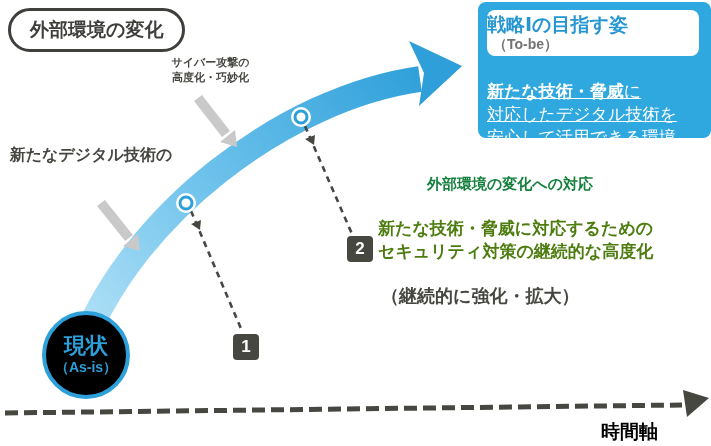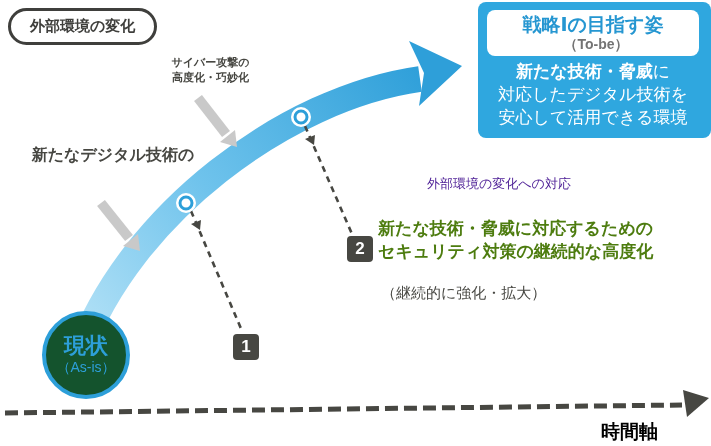--- a/index.html
+++ b/index.html
@@ -8,72 +8,72 @@
     background:#ffffff;
     font-family:"Liberation Sans","DejaVu Sans",sans-serif;
     color:#474742;
   }
   #diagram-svg{position:absolute;left:0;top:0;width:711px;height:446px;}
 
   
   .env-pill{
     position:absolute;left:8px;top:8px;
     background:#ffffff;border:3px solid #3f3f3c;border-radius:22px;
-    padding:6px 19px;font-size:15px;font-weight:bold;color:#3f3f3c;
+    padding:6px 19px;font-size:19px;font-weight:bold;color:#3f3f3c;
     white-space:nowrap;
   }
 
   
   .tobe-box{
     position:absolute;left:478px;top:2px;width:233px;height:136px;
     background:#2FA7DF;border-radius:8px;box-sizing:border-box;
-    padding:8px 12px 0 9px;text-align:center;
+    padding:8px 12px 0 9px;text-align:left;
   }
   .tobe-head{
     background:#ffffff;border-radius:8px;padding:3px 0 4px 0;
   }
   .tobe-title{font-size:19px;font-weight:bold;color:#2596D1;line-height:23px;}
   .tobe-subtitle{font-size:14px;font-weight:bold;color:#737373;line-height:16px;margin-left:6px;}
-  .tobe-body{margin-top:4px;color:#ffffff;font-size:17px;line-height:23px;}
+  .tobe-body{margin-top:24px;color:#ffffff;font-size:17px;line-height:23px;text-decoration:underline;}
   .tobe-body b{font-weight:bold;}
 
   
   .asis-circle{
     position:absolute;left:42px;top:311px;width:88px;height:88px;
-    background:#14532d;border:4px solid #2D9FD9;border-radius:50%;
+    background:#000000;border:4px solid #2D9FD9;border-radius:50%;
     box-sizing:border-box;display:flex;flex-direction:column;
     align-items:center;justify-content:center;
   }
   .asis-title{font-size:22px;font-weight:bold;color:#2D9FD9;line-height:24px;}
-  .asis-subtitle{font-size:14px;font-weight:normal;color:#2D9FD9;line-height:18px;}
+  .asis-subtitle{font-size:14px;font-weight:bold;color:#2D9FD9;line-height:18px;}
 
   
   .note{position:absolute;font-weight:bold;color:#474742;text-align:center;line-height:1.32;}
   .note-1{left:118px;top:55px;width:185px;font-size:11px;}
-  .note-2{left:0px;top:144px;width:182px;font-size:16px;margin-left:22px;}
+  .note-2{left:0px;top:144px;width:182px;font-size:16px;}
 
   
   .step-badge{
     position:absolute;width:26px;height:26px;background:#474742;border-radius:4px;
     color:#ffffff;font-size:17px;font-weight:bold;
     display:flex;align-items:center;justify-content:center;
   }
   .badge-1{left:233px;top:334px;}
   .badge-2{left:347px;top:236px;}
   .step-text{position:absolute;color:#4d7c0f;font-family:Liberation Serif, serif;}
   .step1-text{left:266px;top:333px;}
   .step2-text{left:378px;top:217px;}
   .step-line-main{font-size:17px;font-weight:bold;line-height:23px;white-space:nowrap;}
   .step-line-sub{font-size:14px;line-height:19px;margin-top:3px;white-space:nowrap;}
   .step2-caption{
-    position:absolute;left:427px;top:175px;font-size:13px;font-weight:normal;
-    color:#4c1d95;white-space:nowrap;
+    position:absolute;left:427px;top:175px;font-size:15px;font-weight:bold;
+    color:#15803d;white-space:nowrap;
   }
   .step2-note{
-    position:absolute;left:381px;top:284px;font-size:15px;font-weight:normal;
+    position:absolute;left:381px;top:284px;font-size:18px;font-weight:bold;
     color:#474742;white-space:nowrap;
   }
 
   
   .axis-label{
     position:absolute;left:601px;top:419px;font-size:19px;font-weight:bold;
     color:#000000;white-space:nowrap;
   }
 </style>
 </head>

